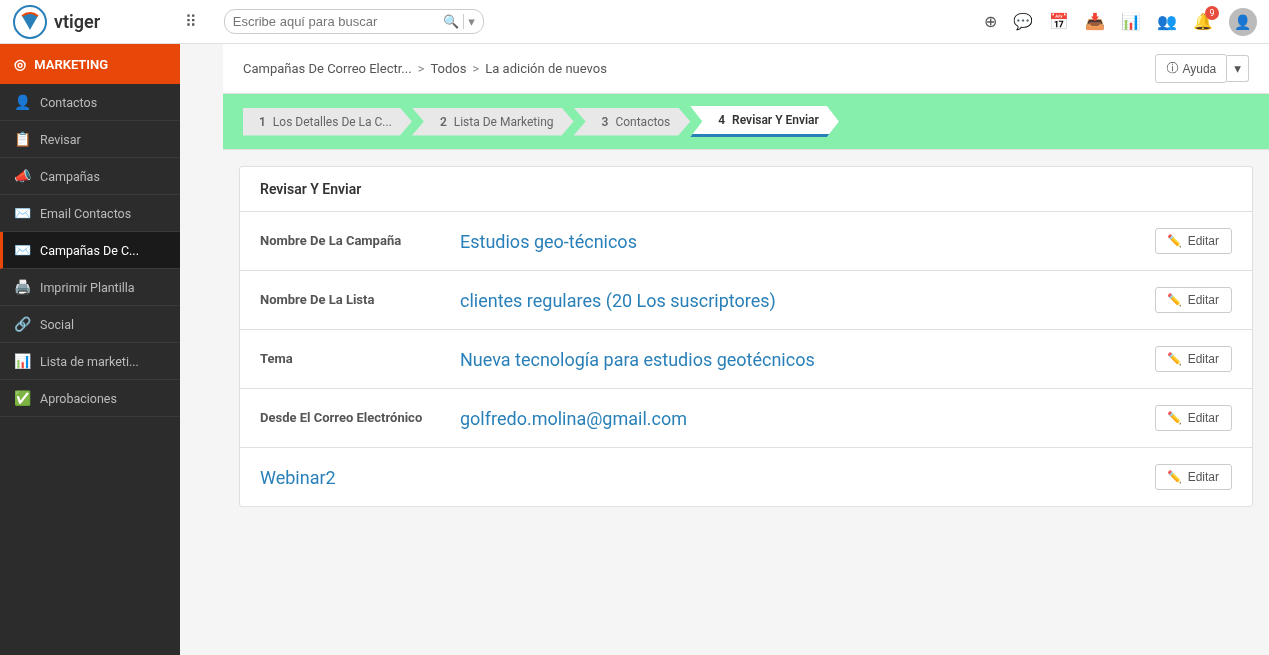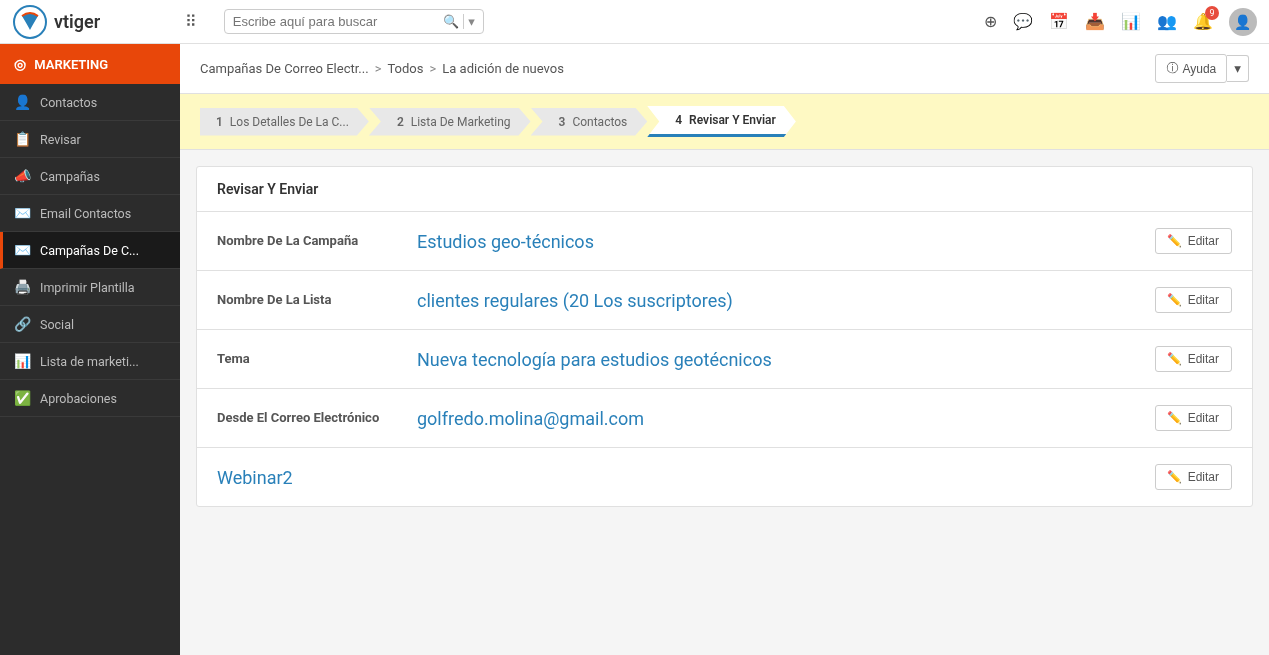--- a/index.html
+++ b/index.html
@@ -4,21 +4,21 @@
   <style>
     * { box-sizing: border-box; margin: 0; padding: 0; }
     body { font-family: -apple-system, BlinkMacSystemFont, 'Segoe UI', Roboto, sans-serif; font-size: 13px; background: #f5f5f5; display: flex; flex-direction: column; height: 655px; overflow: hidden; }
 
     
     .topbar { height: 44px; background: #fff; border-bottom: 1px solid #e0e0e0; display: flex; align-items: center; padding: 0 12px; gap: 23px; flex-shrink: 0; }
     .logo { display: flex; align-items: center; gap: 6px; width: 150px; }
     .logo-icon { width: 36px; height: 36px; }
     .logo-text { font-size: 18px; font-weight: 600; color: #333; }
     .grid-icon { color: #555; font-size: 16px; cursor: pointer; margin-right: 4px; }
-    .search-bar { display: flex; align-items: center; border: 1px solid #ccc; border-radius: 4px; padding: 4px 8px; width: 260px; background: #fff; }
+    .search-bar { display: flex; align-items: center; border: 1px solid #ccc; border-radius: 11px; padding: 4px 8px; width: 260px; background: #fff; }
     .search-bar input { border: none; outline: none; font-size: 13px; color: #999; width: 100%; }
     .search-bar .search-btn { color: #888; cursor: pointer; margin-left: 4px; }
     .search-bar .dropdown-btn { color: #888; cursor: pointer; margin-left: 4px; border-left: 1px solid #ccc; padding-left: 4px; }
     .topbar-spacer { flex: 1; }
     .topbar-icons { display: flex; align-items: center; gap: 16px; }
     .topbar-icon { color: #555; font-size: 16px; cursor: pointer; position: relative; }
     .badge { position: absolute; top: -6px; right: -6px; background: #e74c3c; color: #fff; font-size: 9px; border-radius: 50%; width: 14px; height: 14px; display: flex; align-items: center; justify-content: center; }
     .avatar { width: 28px; height: 28px; border-radius: 50%; background: #bbb; display: flex; align-items: center; justify-content: center; color: #fff; font-size: 14px; cursor: pointer; }
 
     
@@ -26,33 +26,33 @@
 
     
     .sidebar { width: 180px; background: #2c2c2c; color: #ccc; flex-shrink: 0; overflow-y: auto; }
     .sidebar-header { background: #e8470a; color: #fff; padding: 12px 14px; display: flex; align-items: center; gap: 8px; font-weight: 600; font-size: 13px; }
     .sidebar-header .header-icon { font-size: 14px; }
     .sidebar-item { display: flex; align-items: center; gap: 10px; padding: 10px 14px; cursor: pointer; color: #bbb; font-size: 12.5px; border-bottom: 1px solid #3a3a3a; }
     .sidebar-item.active { background: #1a1a1a; color: #fff; border-left: 3px solid #e8470a; padding-left: 11px; }
     .sidebar-item .item-icon { font-size: 14px; width: 16px; text-align: center; }
 
     
-    .content { flex: 1; overflow-y: auto; background: #f5f5f5; }
+    .content { flex: 1; overflow-y: auto; background: #f5f5f5; padding-left: 43px; }
 
     
     .breadcrumb-bar { background: #fff; padding: 10px 20px; border-bottom: 1px solid #e0e0e0; display: flex; align-items: center; justify-content: space-between; }
     .breadcrumb { display: flex; align-items: center; gap: 6px; font-size: 13px; color: #333; }
     .breadcrumb-link { color: #555; }
     .breadcrumb-sep { color: #888; }
     .breadcrumb-current { color: #555; }
     .help-btn { display: flex; align-items: center; gap: 4px; border: 1px solid #ccc; border-radius: 3px; padding: 5px 10px; background: #fff; cursor: pointer; color: #555; font-size: 12px; }
     .help-btn-dropdown { border: 1px solid #ccc; border-left: none; border-radius: 0 3px 3px 0; padding: 5px 7px; background: #fff; cursor: pointer; color: #555; }
 
     
-    .steps-bar { background: #fef9c3; padding: 12px 20px; border-bottom: 1px solid #e0e0e0; display: flex; align-items: center; gap: 0; }
+    .steps-bar { background: #86efac; padding: 12px 20px; border-bottom: 1px solid #e0e0e0; display: flex; align-items: center; gap: 0; }
     .step { display: flex; align-items: center; }
     .step-label { padding: 7px 20px 7px 28px; background: #e8e8e8; color: #666; font-size: 12px; clip-path: polygon(0 0, calc(100% - 12px) 0, 100% 50%, calc(100% - 12px) 100%, 0 100%, 12px 50%); position: relative; white-space: nowrap; }
     .step-label.first { clip-path: polygon(0 0, calc(100% - 12px) 0, 100% 50%, calc(100% - 12px) 100%, 0 100%); padding-left: 16px; }
     .step-label.active { background: #fff; border-bottom: 3px solid #2980b9; color: #333; font-weight: 600; }
     .step-num { font-weight: 600; margin-right: 4px; }
 
     
     .review-section { margin: 16px; background: #fff; border: 1px solid #e0e0e0; border-radius: 3px; }
     .review-title { padding: 14px 20px; font-size: 14px; font-weight: 600; color: #333; border-bottom: 1px solid #e0e0e0; }
     .review-row { display: flex; align-items: center; border-bottom: 1px solid #e0e0e0; padding: 16px 20px; }

